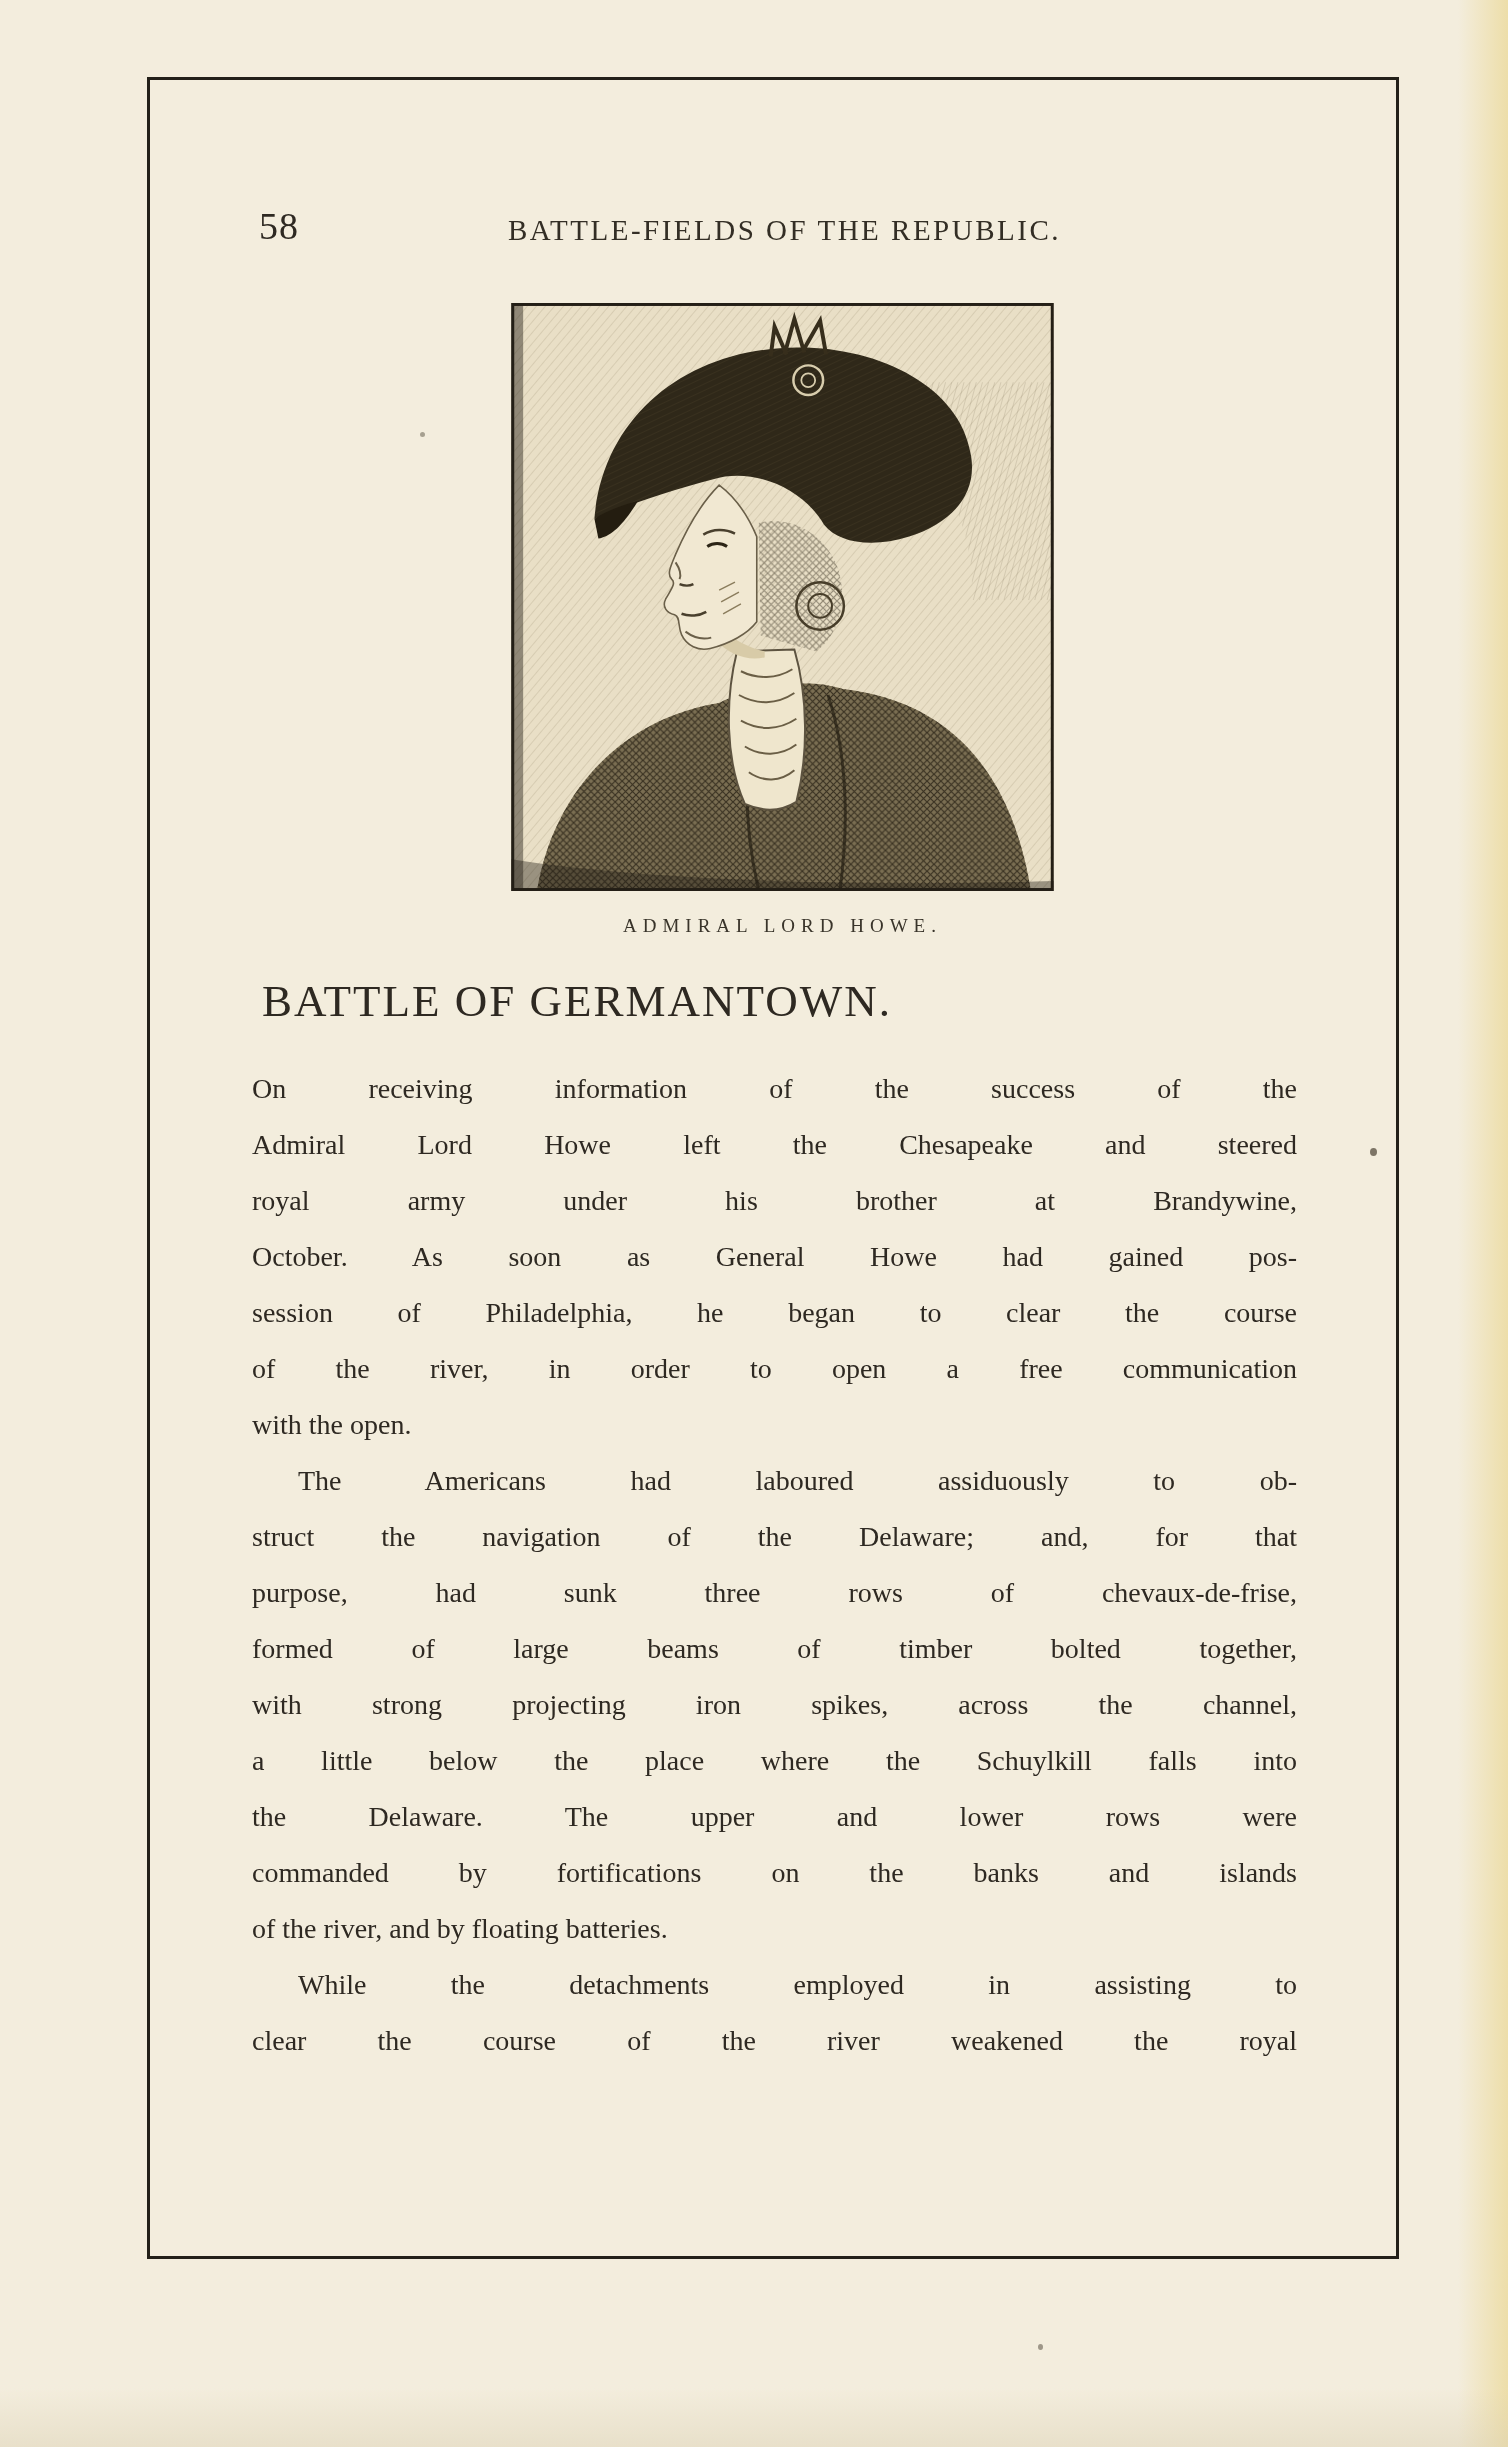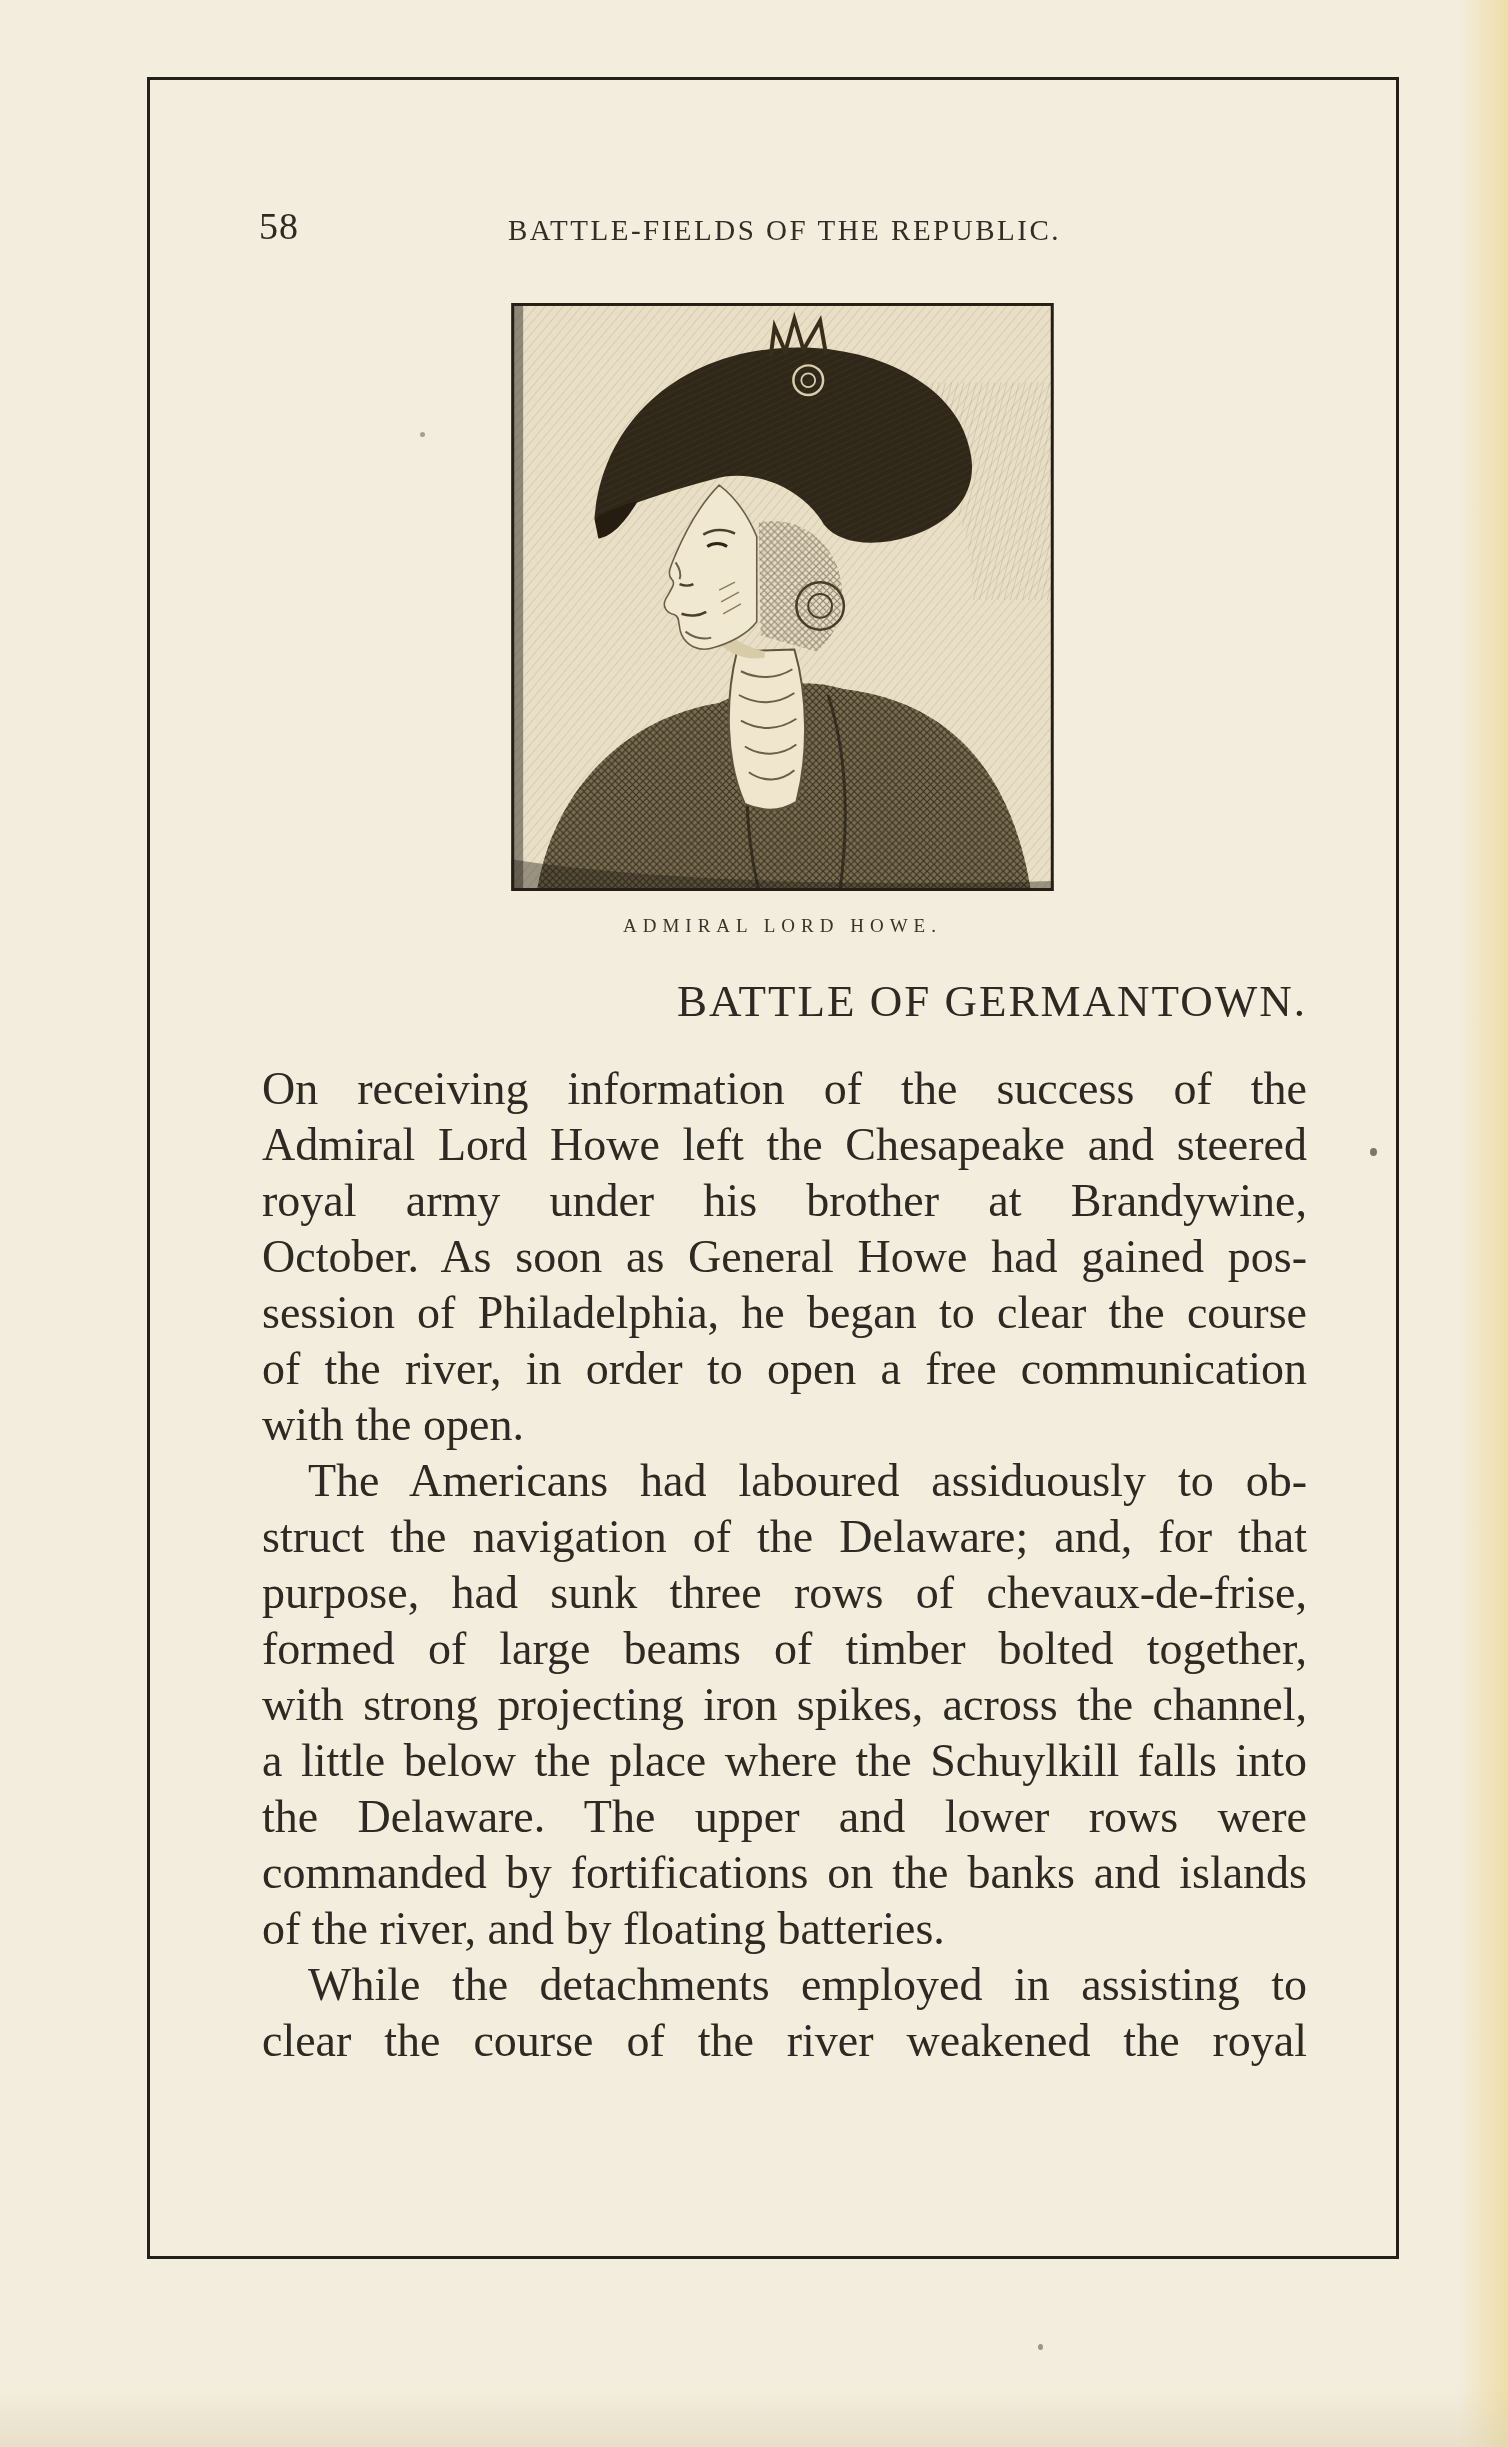--- a/index.html
+++ b/index.html
@@ -32,25 +32,25 @@
     text-align: center; font-size: 29px; letter-spacing: 2.5px; color: #332e25;
   }
   .figure { position: absolute; left: 511px; top: 303px; width: 543px; margin: 0; }
   .engraving { width: 543px; height: 588px; }
   .caption {
     margin-top: 24px; text-align: center;
     font-size: 19px; letter-spacing: 6px; color: #39342a;
   }
   .heading {
     position: absolute; left: 262px; top: 975px; width: 1045px; margin: 0;
-    text-align: right; font-size: 45px; font-weight: normal; letter-spacing: 2px;
+    text-align: left; font-size: 45px; font-weight: normal; letter-spacing: 2px;
   }
   .body-text {
-    position: absolute; left: 262px; top: 1061px; width: 1045px;
-    font-size: 46px; line-height: 56px;
+    position: absolute; left: 252px; top: 1061px; width: 1045px;
+    font-size: 28px; line-height: 56px;
   }
   .para { margin: 0; }
   .tline { text-align: justify; text-align-last: justify; }
   .para:not(.cont) .tline-last { text-align-last: left; }
   .para.indent .tline:first-child { text-indent: 46px; }
   .speck { position: absolute; background: #4a4233; border-radius: 50%; opacity: 0.7; }
   .speck-1 { left: 1370px; top: 1148px; width: 7px; height: 8px; }
   .speck-2 { left: 420px; top: 432px; width: 5px; height: 5px; opacity: 0.45; }
   .speck-3 { left: 1038px; top: 2344px; width: 5px; height: 6px; opacity: 0.5; }
 </style>

